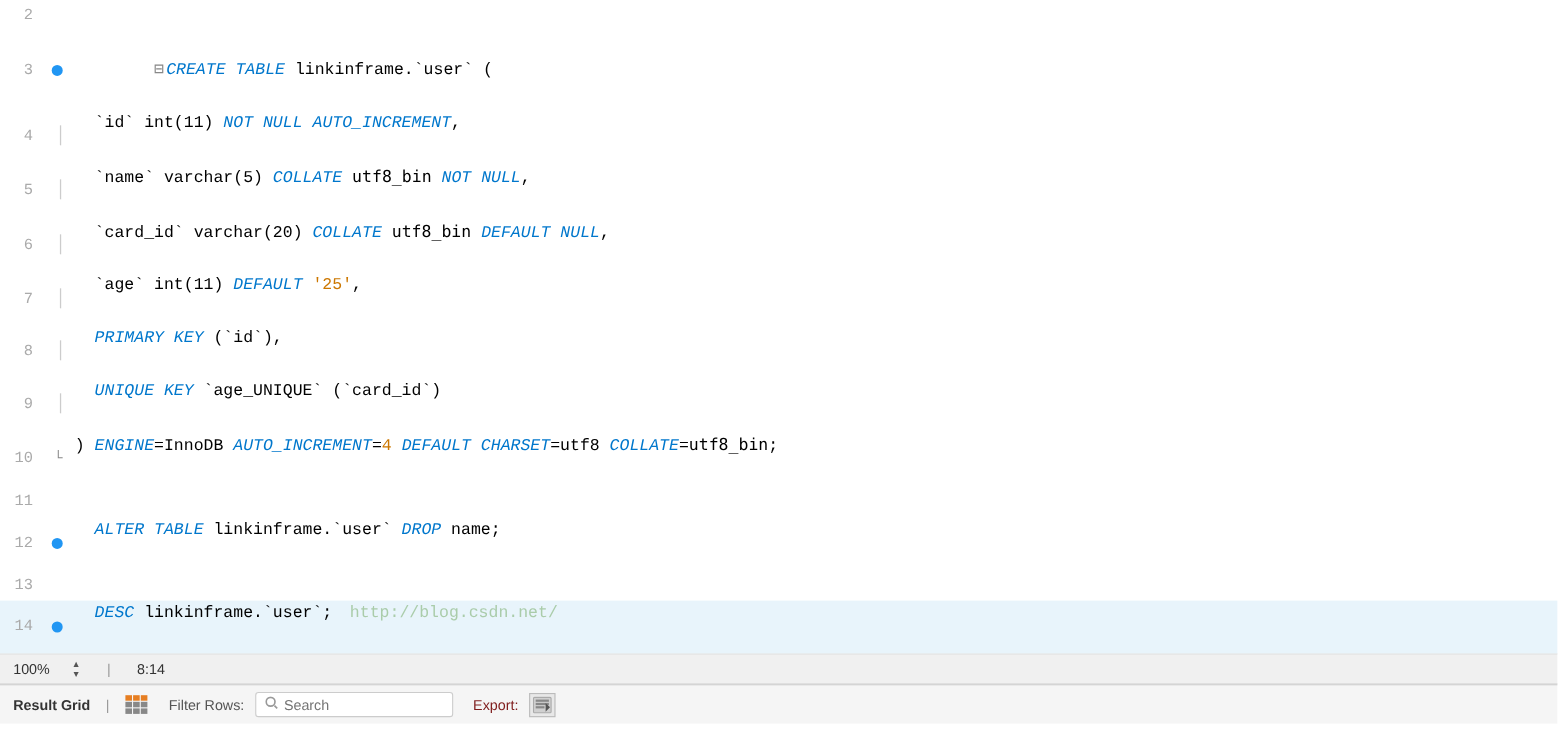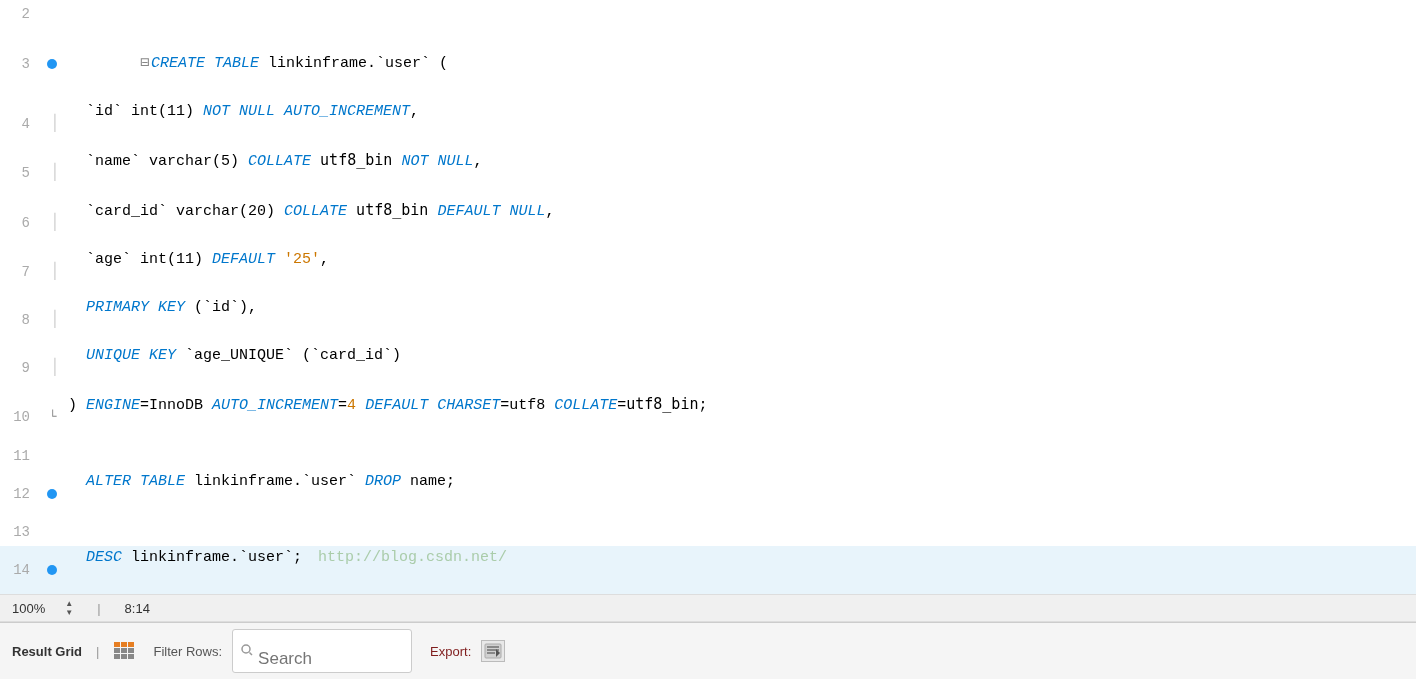--- a/index.html
+++ b/index.html
@@ -131,26 +131,25 @@
     }
 
     .search-icon-svg {
       color: #999;
       font-size: 12px;
     }
 
     .search-input {
       border: none;
       outline: none;
-      font-size: 17px;
+      font-size: 13px;
       color: #999;
       width: 100%;
       background: transparent;
       font-family: Arial, sans-serif;
-      margin-top: 16px;
     }
 
     .export-label {
       color: #7f1d1d;
       margin-left: 8px;
     }
 
     .export-icon {
       width: 24px;
       height: 22px;

